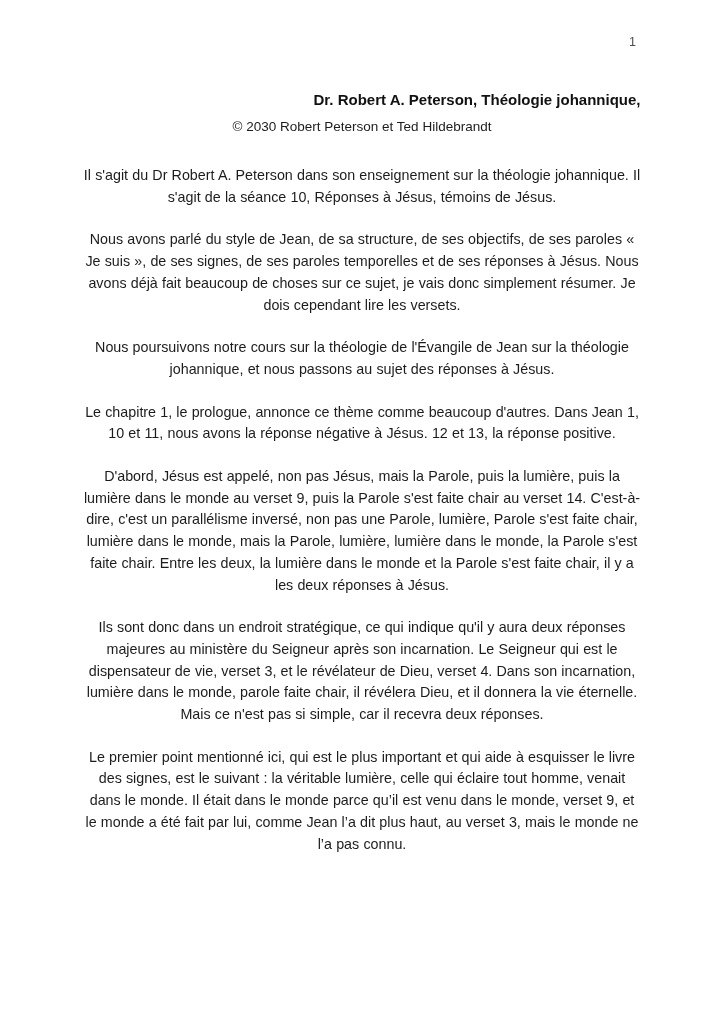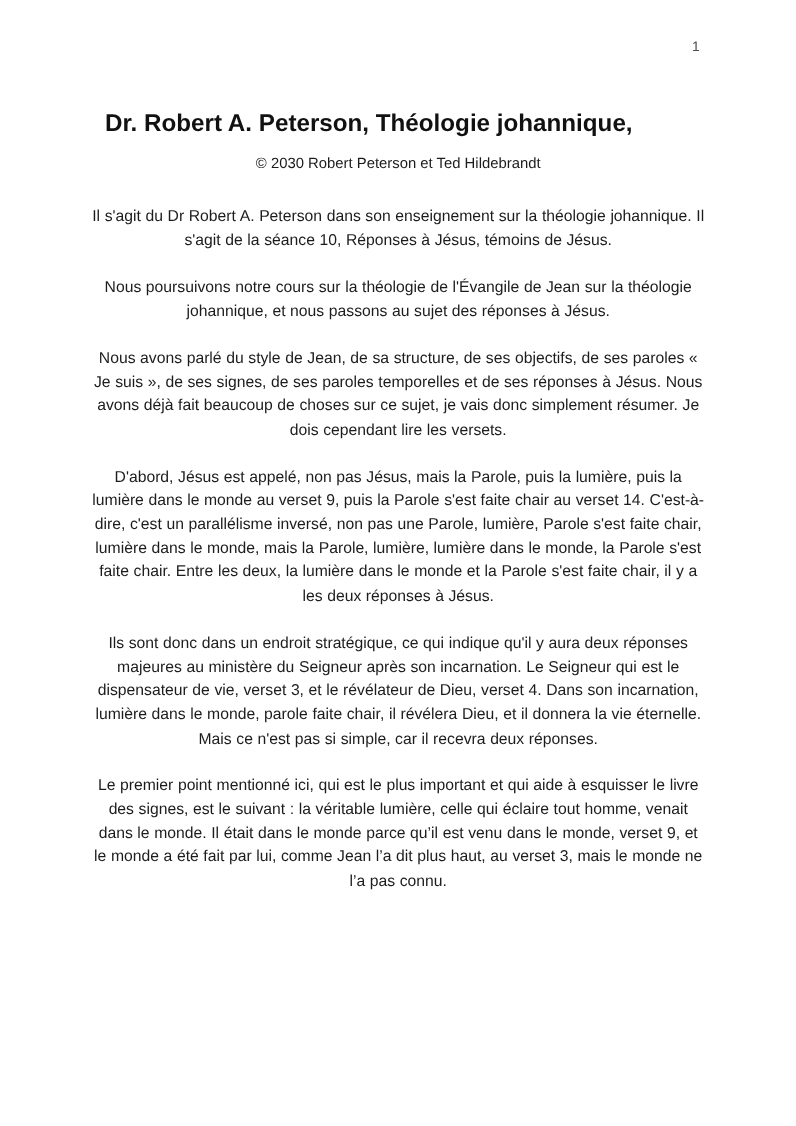--- a/index.html
+++ b/index.html
@@ -25,26 +25,26 @@
     font-size: 12.5px;
     color: #4d4d4d;
     line-height: 1;
   }
   .content {
     width: 557px;
     margin: 0 auto;
     padding-top: 84px;
   }
   .doc-title {
-    text-align: left;
+    text-align: right;
     font-weight: bold;
-    font-size: 22px;
+    font-size: 15px;
     line-height: 31px;
     color: #111111;
-    margin: 12px;
+    margin: 0;
   }
   .doc-title .title-line {
     display: block;
   }
   .doc-copyright {
     text-align: center;
     font-size: 13.5px;
     line-height: 19px;
     color: #1c1c1c;
     margin: 2px 0 0 0;
@@ -70,21 +70,22 @@
   <div class="content">
 
     <h1 class="doc-title">
       <span class="title-line">Dr. Robert A. Peterson, Théologie johannique,</span>
     </h1>
 
     <div class="doc-copyright">© 2030 Robert Peterson et Ted Hildebrandt</div>
 
     <div class="body-text">
       <p>Il s'agit du Dr Robert A. Peterson dans son enseignement sur la théologie johannique. Il s'agit de la séance 10, Réponses à Jésus, témoins de Jésus.</p>
+      <p>Nous avons parlé du style de Jean, de sa structure, de ses objectifs, de ses paroles « Je suis », de ses signes, de ses paroles temporelles et de ses réponses à Jésus. Nous avons déjà fait beaucoup de choses sur ce sujet, je vais donc simplement résumer. Je dois cependant lire les versets.</p>
       <p>Nous poursuivons notre cours sur la théologie de l'Évangile de Jean sur la théologie johannique, et nous passons au sujet des réponses à Jésus.</p>
-      <p>Nous avons parlé du style de Jean, de sa structure, de ses objectifs, de ses paroles « Je suis », de ses signes, de ses paroles temporelles et de ses réponses à Jésus. Nous avons déjà fait beaucoup de choses sur ce sujet, je vais donc simplement résumer. Je dois cependant lire les versets.</p>
+      <p>Le chapitre 1, le prologue, annonce ce thème comme beaucoup d'autres. Dans Jean 1, 10 et 11, nous avons la réponse négative à Jésus. 12 et 13, la réponse positive.</p>
       <p>D'abord, Jésus est appelé, non pas Jésus, mais la Parole, puis la lumière, puis la lumière dans le monde au verset 9, puis la Parole s'est faite chair au verset 14. C'est-à-dire, c'est un parallélisme inversé, non pas une Parole, lumière, Parole s'est faite chair, lumière dans le monde, mais la Parole, lumière, lumière dans le monde, la Parole s'est faite chair. Entre les deux, la lumière dans le monde et la Parole s'est faite chair, il y a les deux réponses à Jésus.</p>
       <p>Ils sont donc dans un endroit stratégique, ce qui indique qu'il y aura deux réponses majeures au ministère du Seigneur après son incarnation. Le Seigneur qui est le dispensateur de vie, verset 3, et le révélateur de Dieu, verset 4. Dans son incarnation, lumière dans le monde, parole faite chair, il révélera Dieu, et il donnera la vie éternelle. Mais ce n'est pas si simple, car il recevra deux réponses.</p>
       <p>Le premier point mentionné ici, qui est le plus important et qui aide à esquisser le livre des signes, est le suivant : la véritable lumière, celle qui éclaire tout homme, venait dans le monde. Il était dans le monde parce qu’il est venu dans le monde, verset 9, et le monde a été fait par lui, comme Jean l’a dit plus haut, au verset 3, mais le monde ne l’a pas connu.</p>
     </div>
 
   </div>
 </div>
 
 </body></html>

